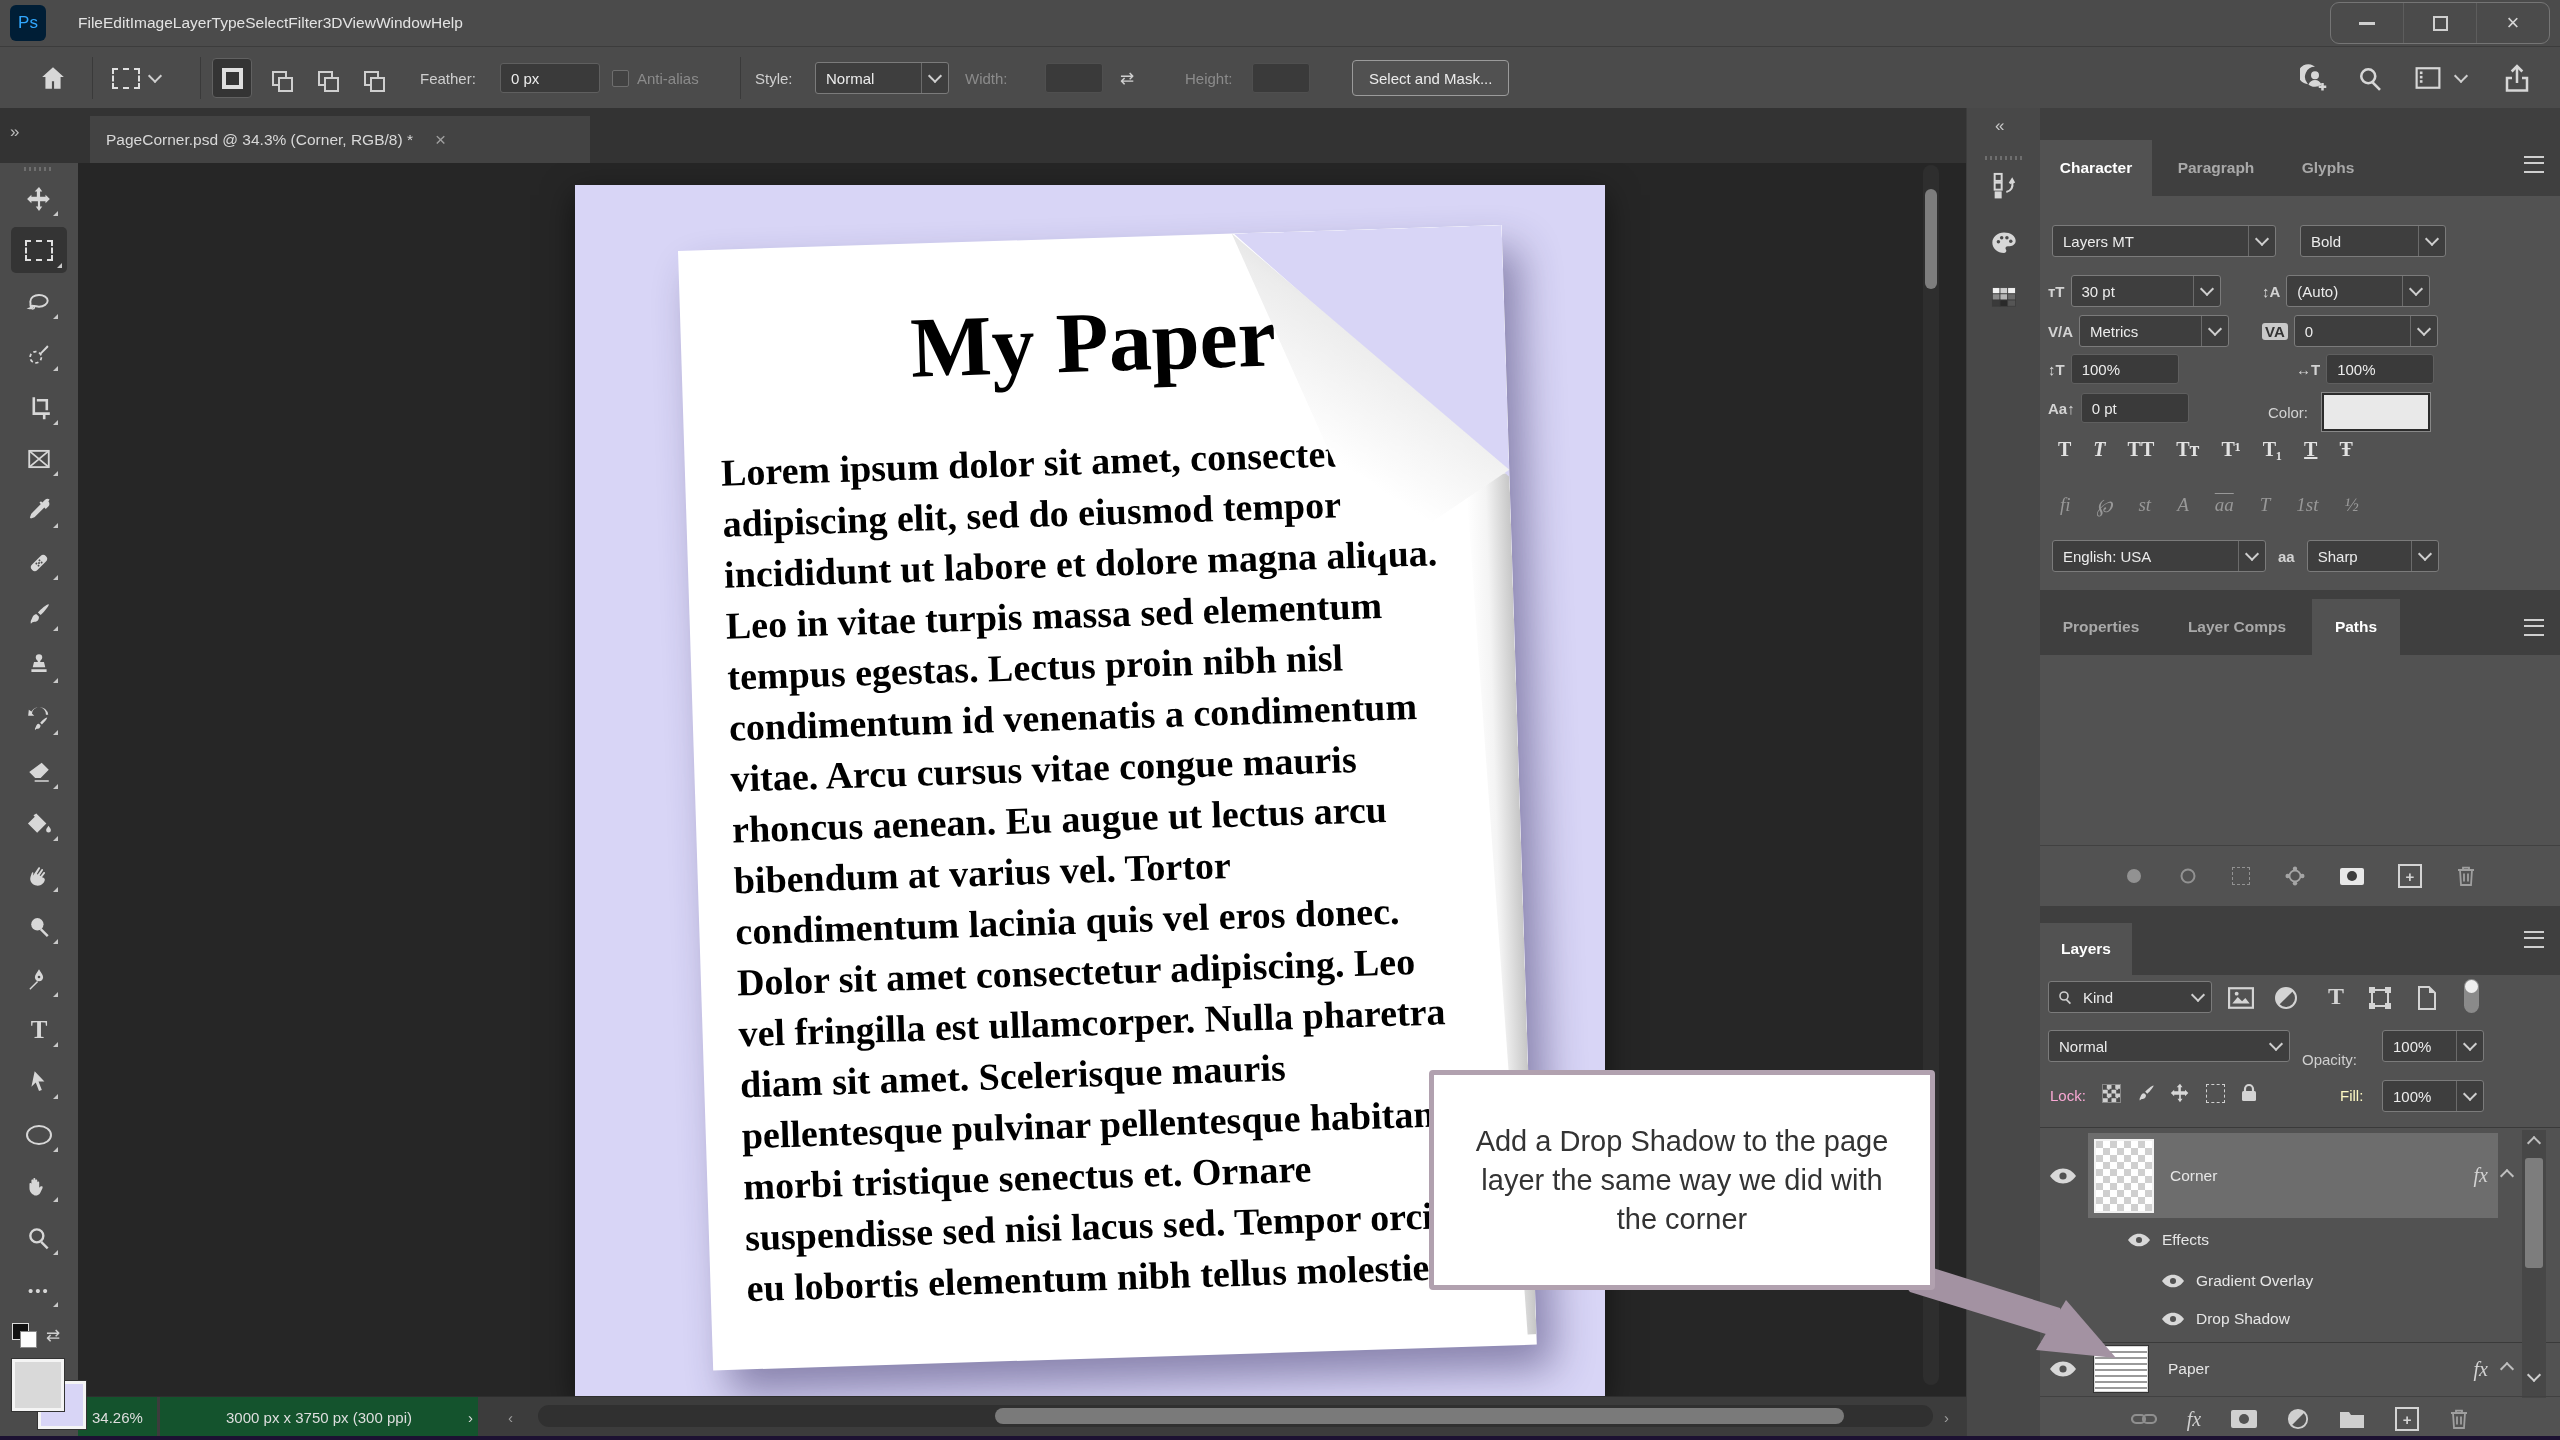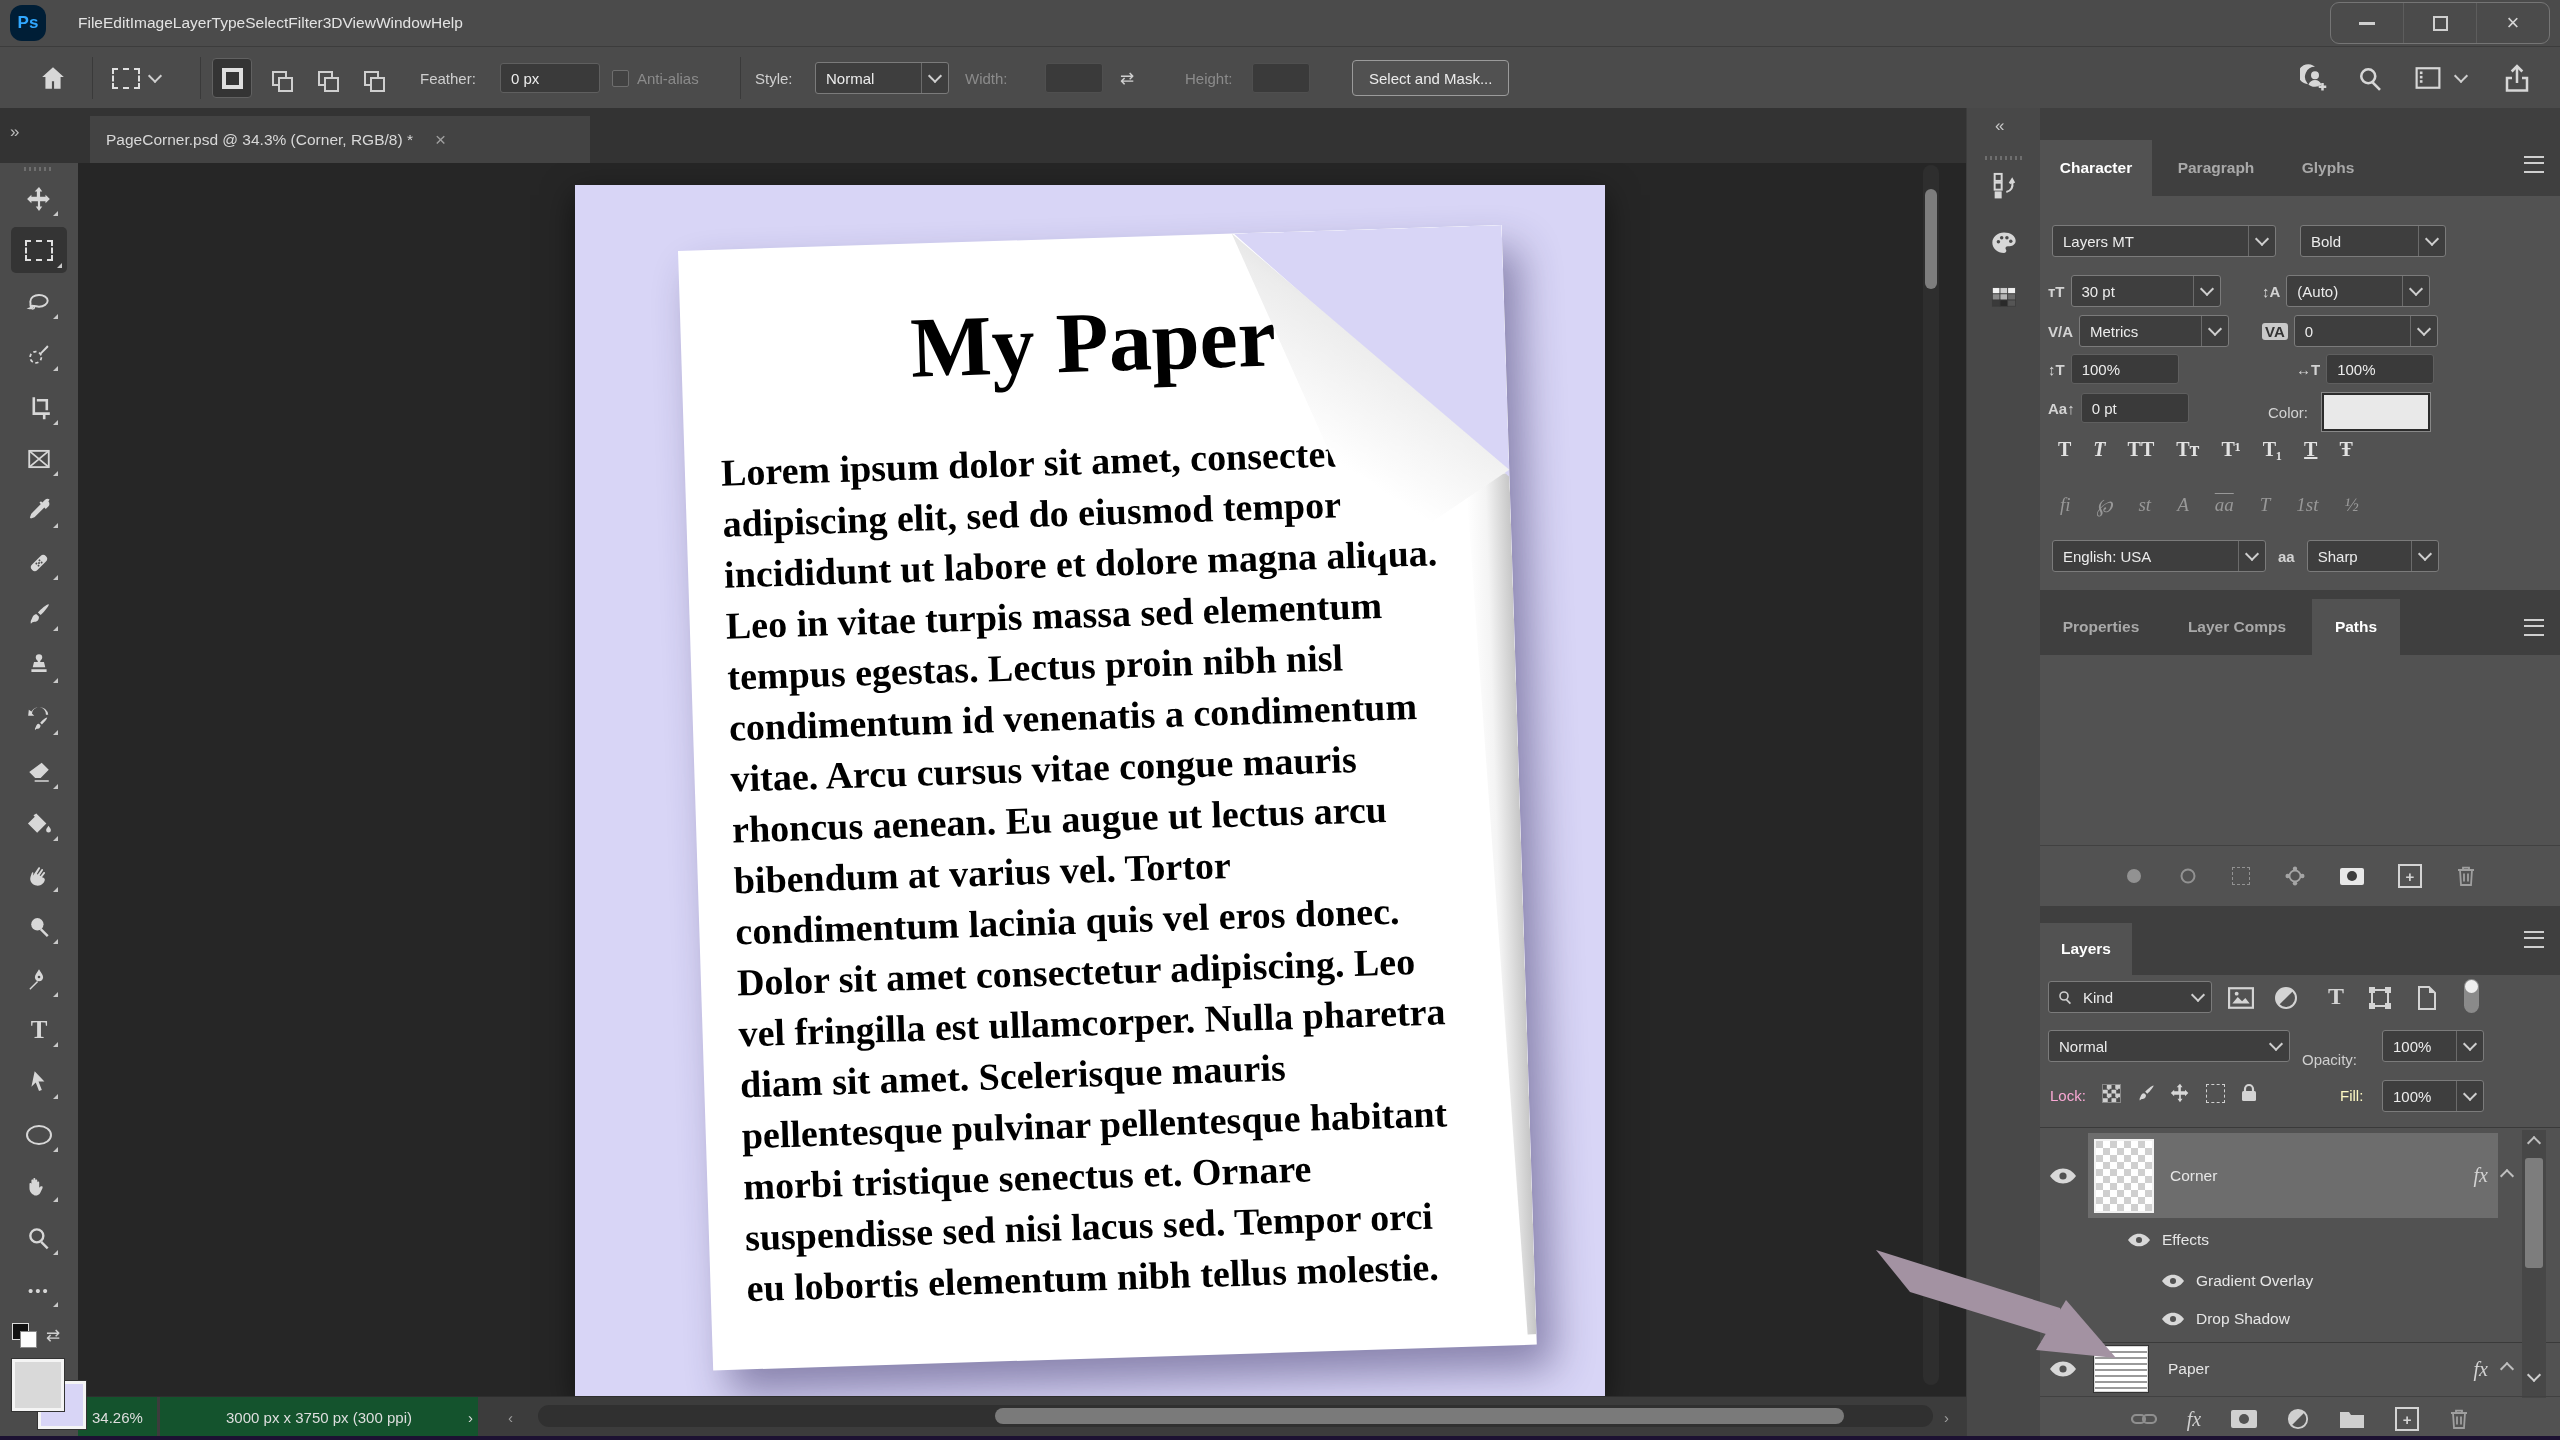--- a/index.html
+++ b/index.html
@@ -1,21 +1,21 @@
 <!DOCTYPE html>
 <html><head>
 <meta charset="utf-8">
 <style>
   html,body{margin:0;padding:0;background:#222}
   #root{position:relative;width:2560px;height:1440px;background:#4b4b4b;overflow:hidden;
         font-family:"Liberation Sans",sans-serif;color:#dcdcdc;font-size:15px}
   
   .menubar{position:absolute;left:0;top:0;width:2560px;height:46px;background:#4b4b4b;display:flex;align-items:center}
-  .ps-logo{width:36px;height:36px;margin-left:10px;border-radius:12px;background:#001e36;color:#31a8ff;
-           display:flex;align-items:center;justify-content:center;font-weight:bold;font-size:17px}
+  .ps-logo{width:36px;height:36px;margin-left:10px;border-radius:6px;background:#001e36;color:#31a8ff;
+           display:flex;align-items:center;justify-content:center;font-weight:normal;font-size:17px}
   .menu-items{display:flex;margin-left:32px;color:#e3e3e3;font-size:15.5px}
   .menu-items span{cursor:default}
   .win-controls{position:absolute;right:10px;top:2px;height:40px;width:218px;border:1px solid #757575;
                 border-radius:9px;display:flex}
   .win-btn{flex:1;display:flex;align-items:center;justify-content:center;border-left:1px solid #5d5d5d}
   .win-btn:first-child{border-left:none}
   .min-bar{width:16px;height:3px;background:#cfcfcf}
   .restore-sq{width:11px;height:11px;border:2px solid #cfcfcf;position:relative;background:#4b4b4b}
   .restore-sq:before{content:"";position:absolute;left:3px;top:-7px;width:11px;height:11px;border:2px solid #cfcfcf;z-index:-1}
   .close-x{font-size:22px;color:#d6d6d6;line-height:1}
@@ -817,14 +817,17 @@
       </div>
     </div>
   </div>
 
   <div class="bottomline"></div>
 
   <svg class="arrow-overlay" viewBox="0 0 2560 1440">
     <polygon points="1876,1250 1910,1292 2072,1342 2060,1308" fill="#a392a2"></polygon>
     <polygon points="2116,1358 2036,1350 2066,1300" fill="#a392a2"></polygon>
   </svg>
+  <div class="callout">
+    <span>Add a Drop Shadow to the page layer the same way we did with the corner</span>
+  </div>
 
 </div>
 
 </body></html>

